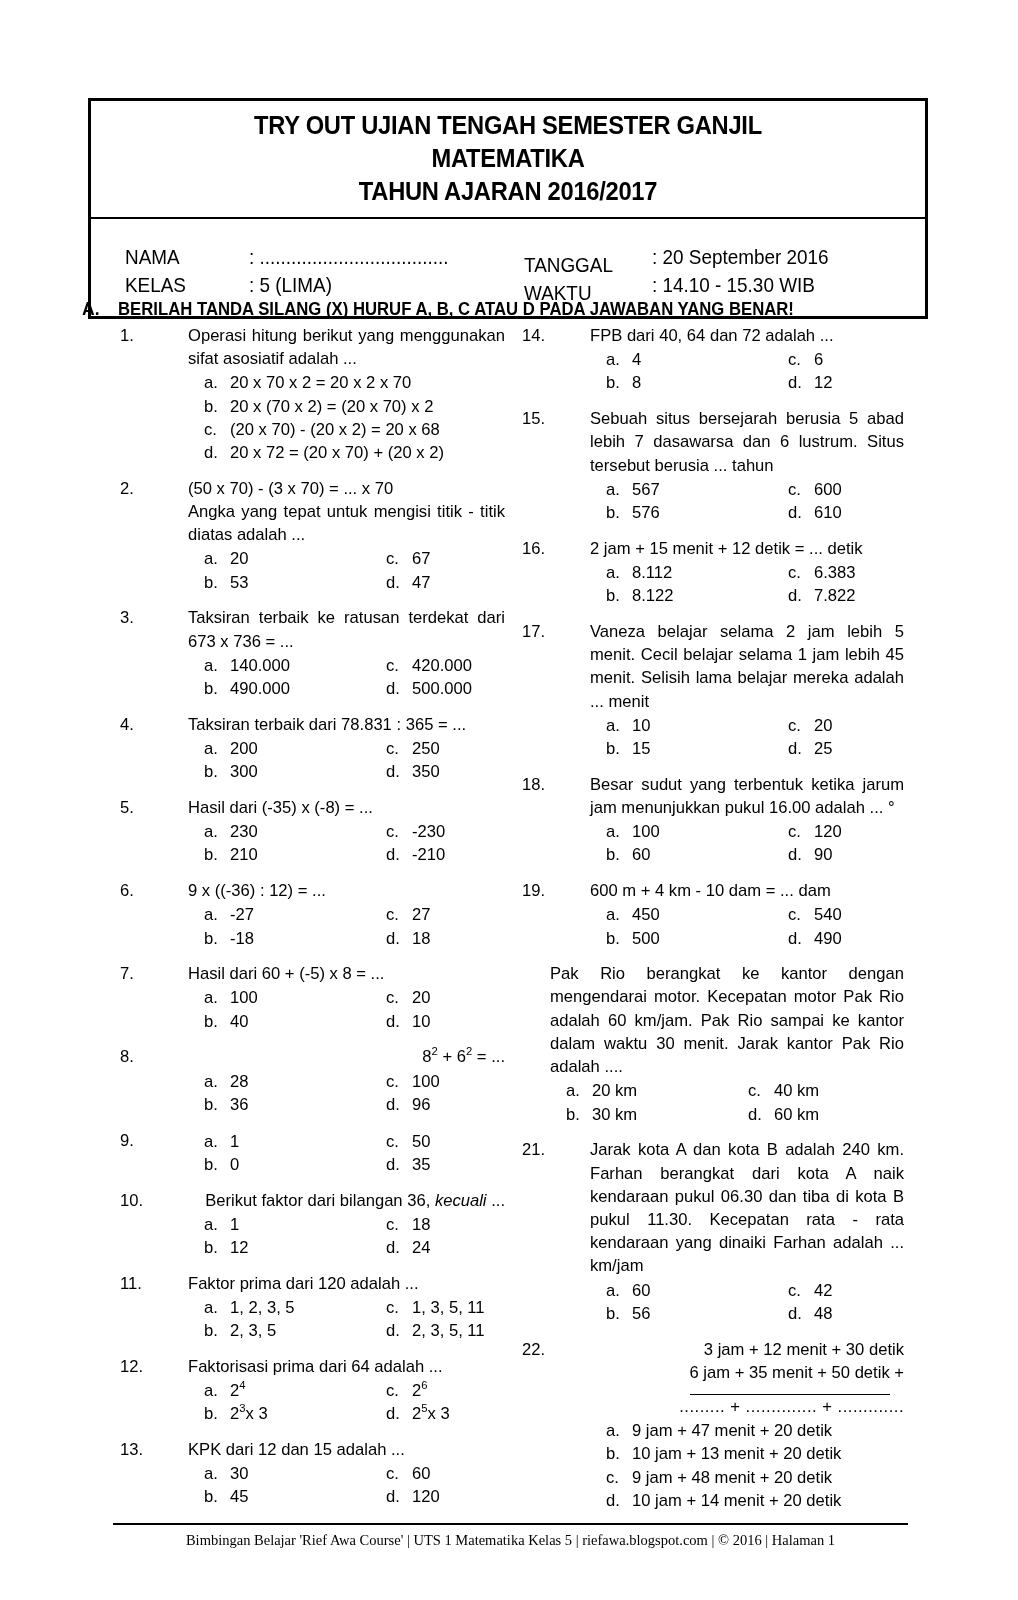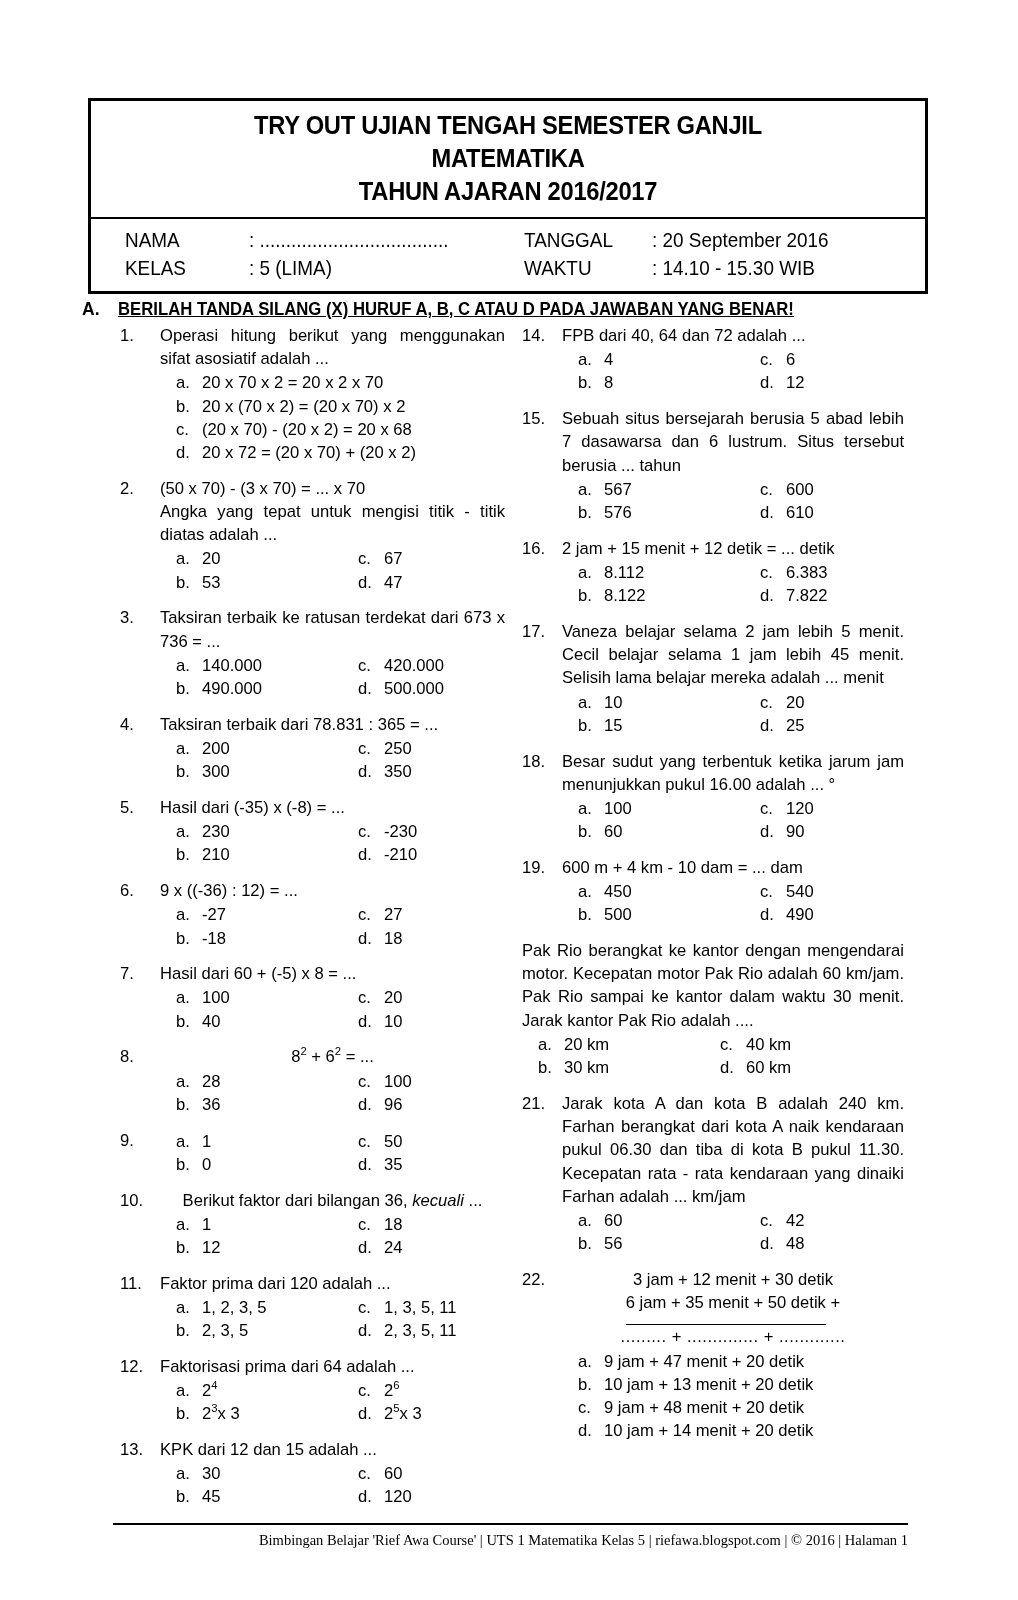--- a/index.html
+++ b/index.html
@@ -40,32 +40,32 @@
     line-height: 1.30;
     letter-spacing: -0.3px;
     transform: scaleX(0.93);
     transform-origin: center;
   }
   .header-title div { white-space: nowrap; }
 
   .header-info {
     margin-top: 9px;
     border-top: 2px solid #000;
-    padding: 7px 0 5px 0;
+    padding: 24px 0 5px 0;
     display: flex;
   }
   .hi-col {
     display: flex;
     font-size: 21px;
     line-height: 1.32;
   }
   .hi-col-left { width: 420px; padding-left: 34px; box-sizing: border-box; }
   .hi-col-right { width: 420px; padding-left: 16px; box-sizing: border-box; }
   .hi-labels { width: 124px; }
-  .hi-labels-r { width: 128px; }
+  .hi-labels-r { width: 128px; margin-top: 8px; }
   .hi-vals { }
   .hi-row { white-space: nowrap; transform: scaleX(0.90); transform-origin: left center; }
 
   
   .section-head {
     position: absolute;
     left: 82px;
     top: 299px;
     width: 880px;
     font-weight: bold;
@@ -95,28 +95,28 @@
   .q {
     display: flex;
     margin-bottom: 12.5px;
   }
   .q-num {
     width: 40px;
     flex: 0 0 40px;
     text-align: left;
     line-height: 1.40;
   }
-  .q-body { flex: 1 1 auto; }
+  .q-body { flex: 1 1 auto; margin-left: 28px; }
 
   .q-text {
     line-height: 1.40;
     text-align: justify;
     text-justify: inter-word;
   }
-  .q-text.nojust { text-align: center; }
+  .q-text.nojust { text-align: right; }
   .q-text i { font-style: italic; }
 
   .opts {
     margin-top: 1px;
     padding-left: 16px;
   }
   .opt-row {
     display: flex;
     line-height: 1.40;
   }
@@ -157,21 +157,21 @@
     left: 113px;
     top: 1523px;
     width: 795px;
   }
   .footer-rule {
     border-top: 2px solid #000;
     width: 100%;
   }
   .footer-text {
     margin-top: 7px;
-    text-align: right;
+    text-align: center;
     font-family: "Liberation Serif", serif;
     font-size: 14.5px;
     white-space: nowrap;
   }
 </style>
 </head>
 <body>
 
 <div class="page">
 

